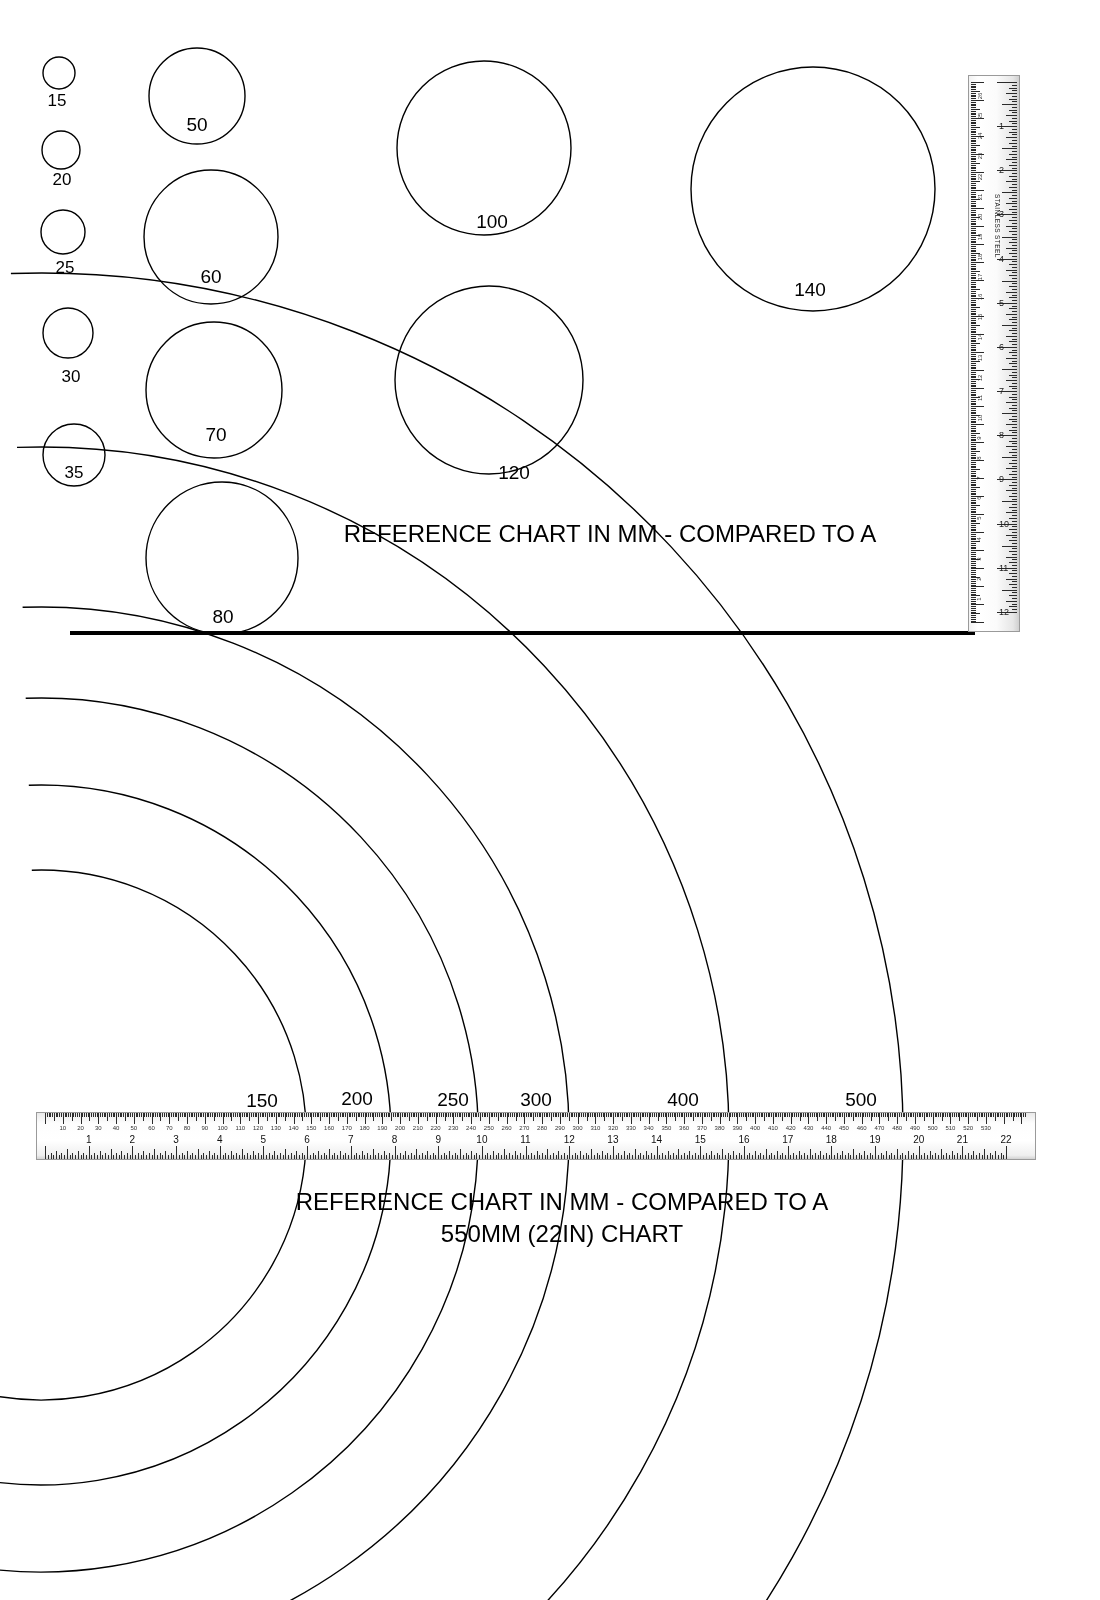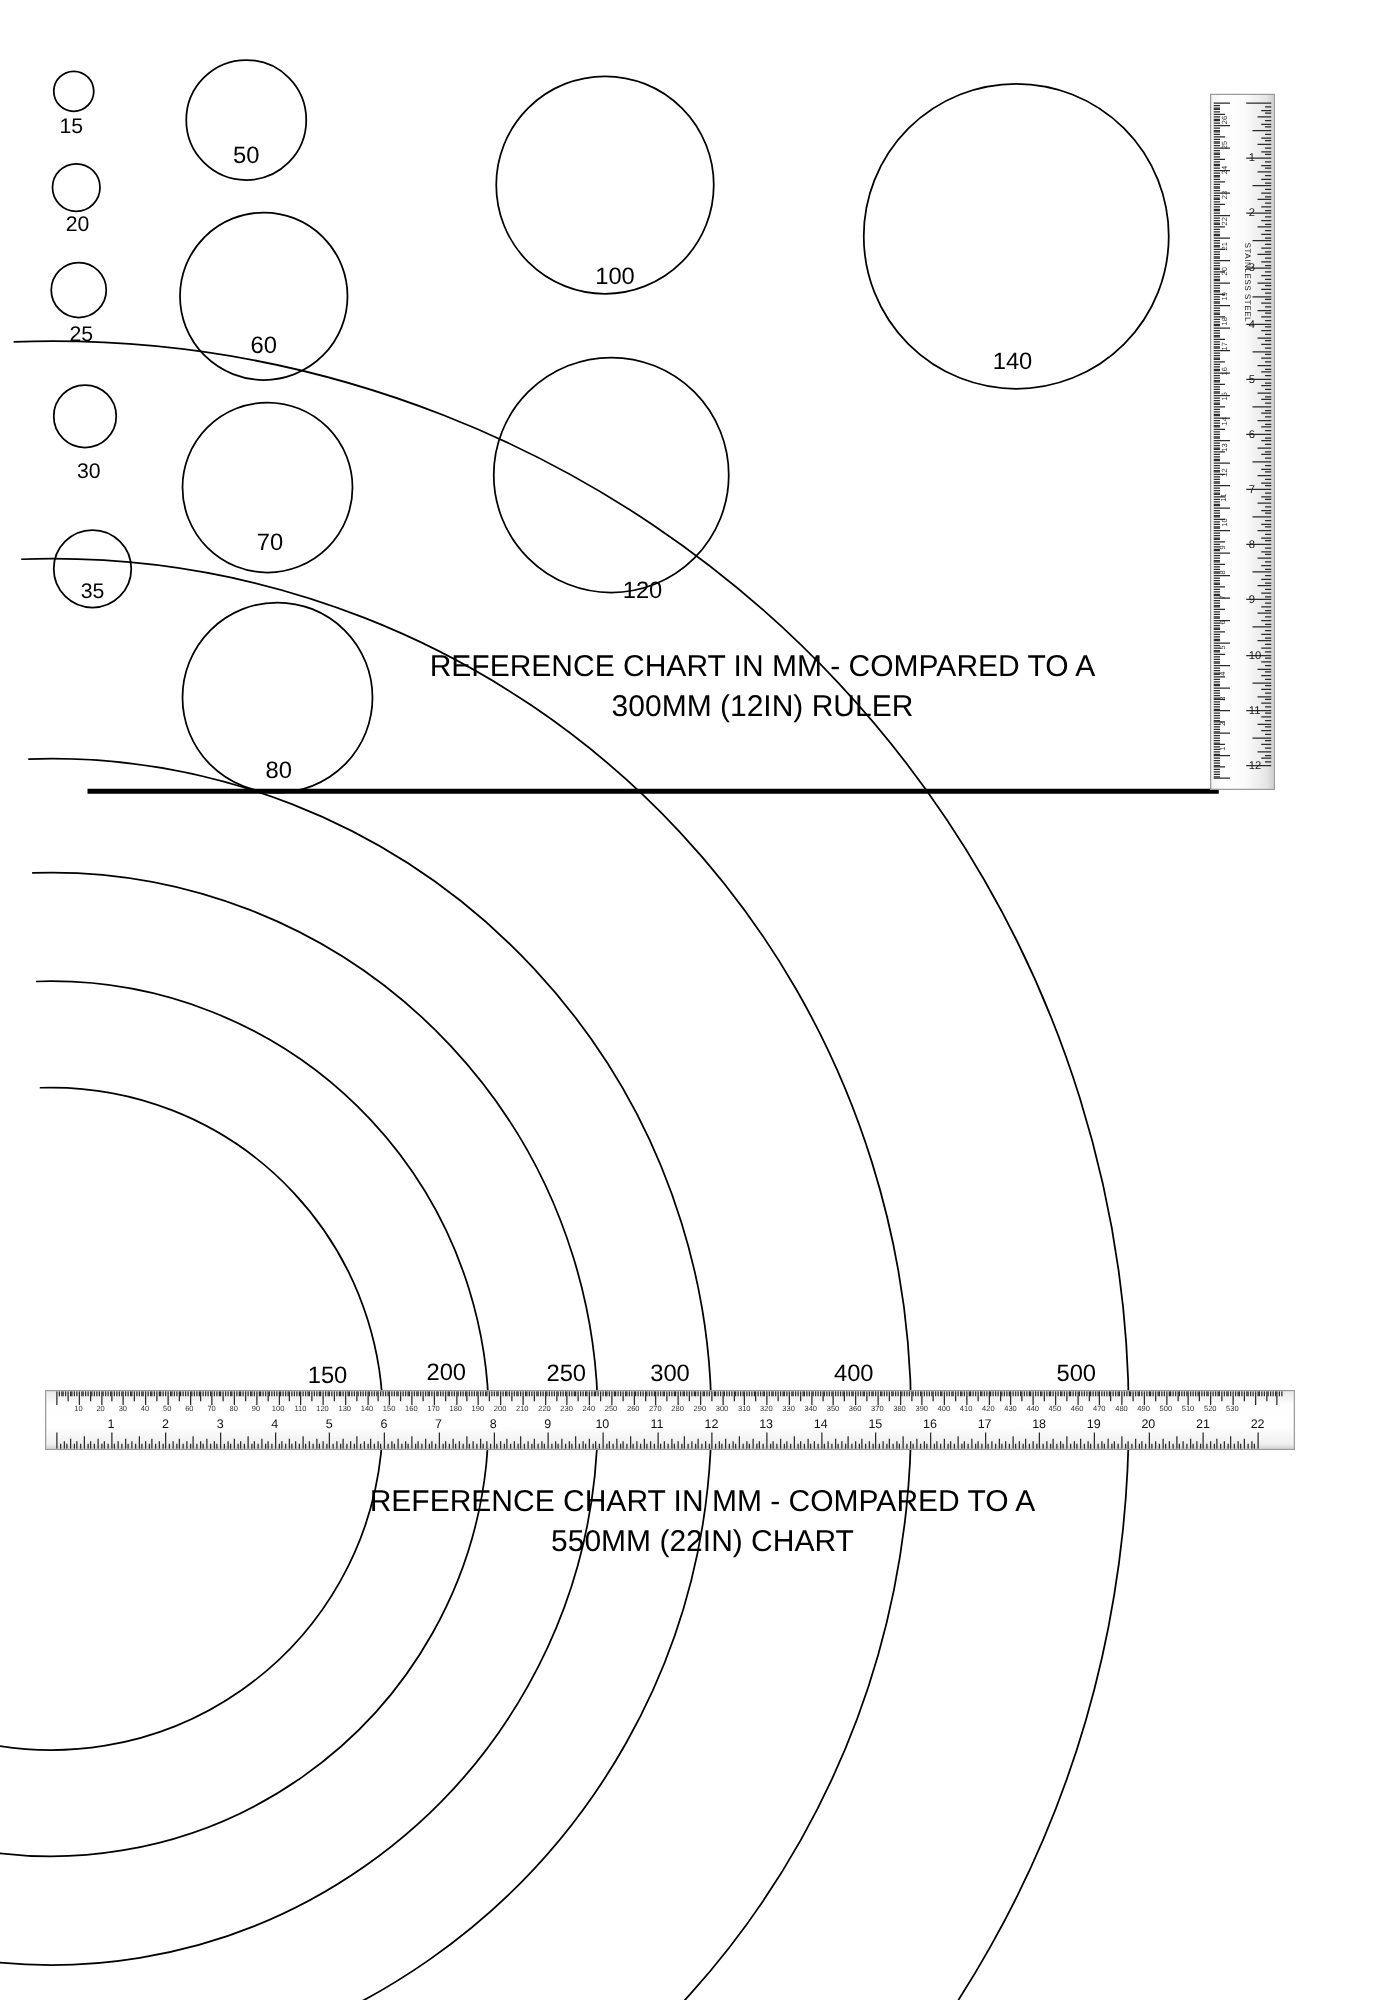--- a/index.html
+++ b/index.html
@@ -172,21 +172,20 @@
       <div class="size-label" style="left: 262px; top: 1101px;">150</div>
       <div class="size-label" style="left: 357px; top: 1099px;">200</div>
       <div class="size-label" style="left: 453px; top: 1100px;">250</div>
       <div class="size-label" style="left: 536px; top: 1100px;">300</div>
       <div class="size-label" style="left: 683px; top: 1100px;">400</div>
       <div class="size-label" style="left: 861px; top: 1100px;">500</div>
     </div>
 
   <div class="caption" style="left:610px; top:518px;">
     <div>REFERENCE CHART IN MM - COMPARED TO A</div>
-    <div>300MM (12IN) RULER</div>
   </div>
 
   <div class="divider" style="left:70px; top:631px; width:905px; height:4px;"></div>
 
   <div class="ruler-v" style="left:968px; top:75px; width:52px; height:557px;">
     <div class="brand">STAINLESS STEEL</div>
     <div id="rv-ticks">
         <div class="tick" style="top: 6px; right: 2px; width: 20px;"></div>
         <div class="tick" style="top: 8.8px; right: 2px; width: 5px;"></div>
         <div class="tick" style="top: 11.5px; right: 2px; width: 8px;"></div>

